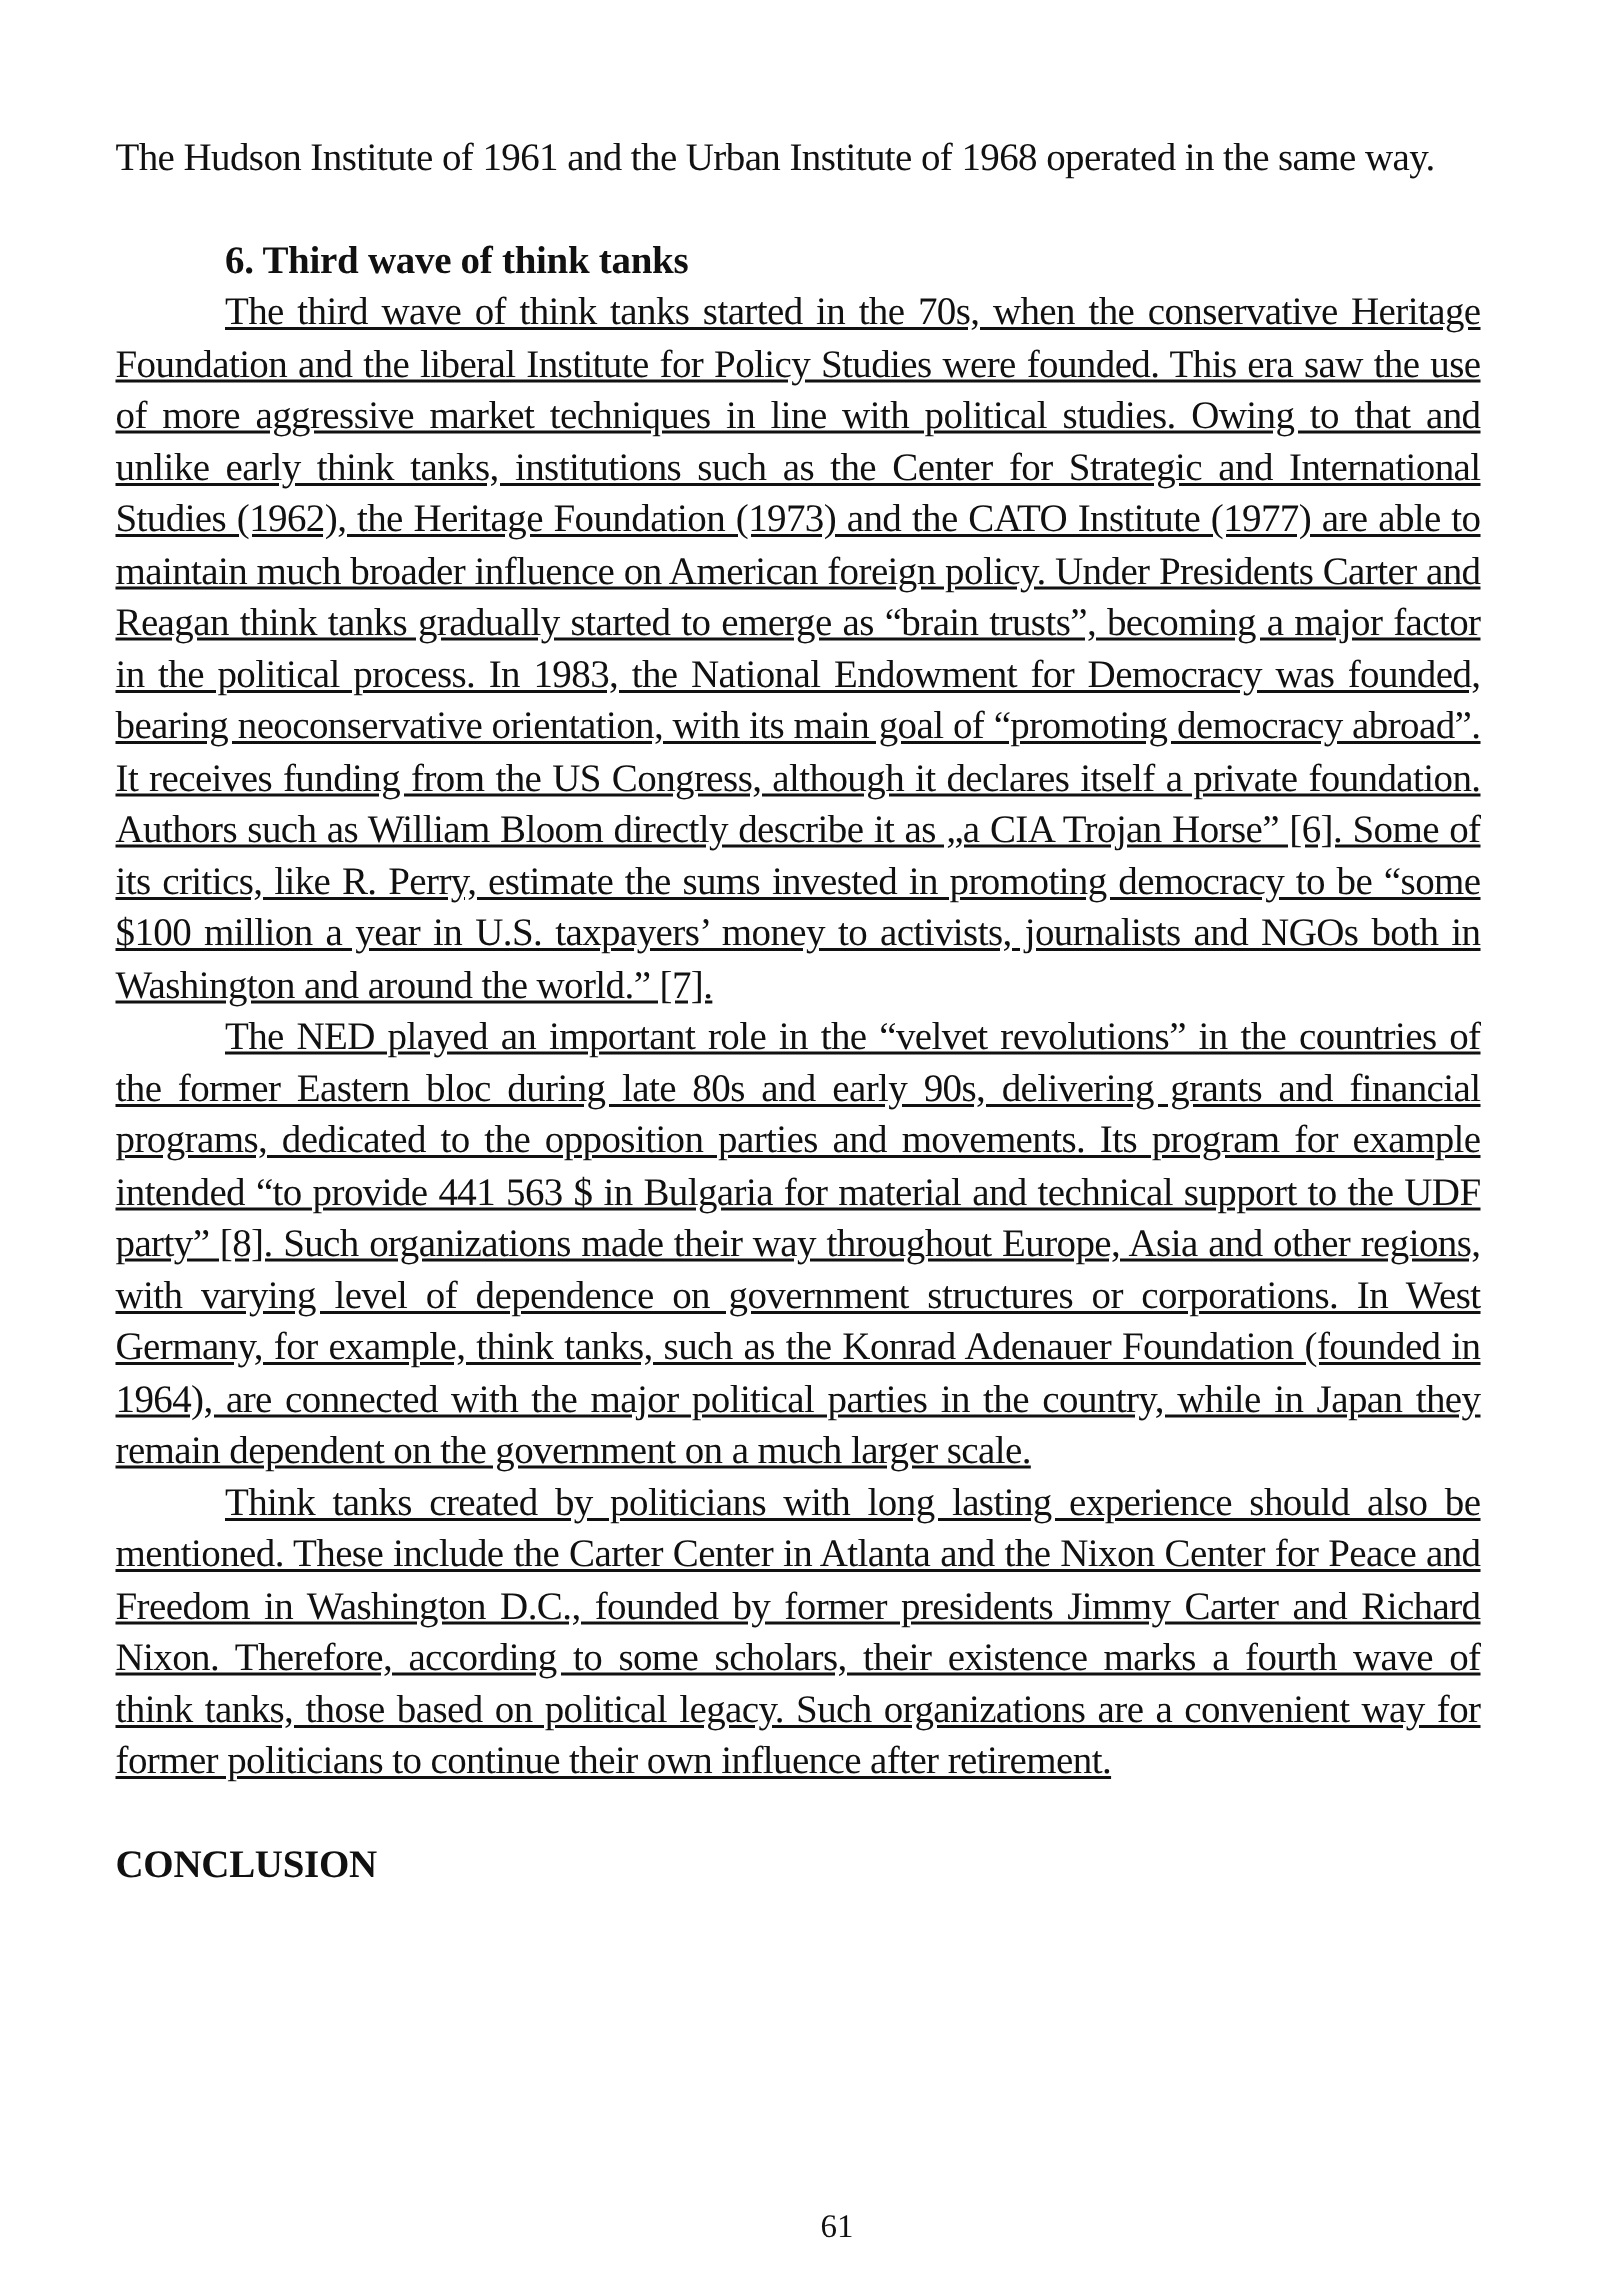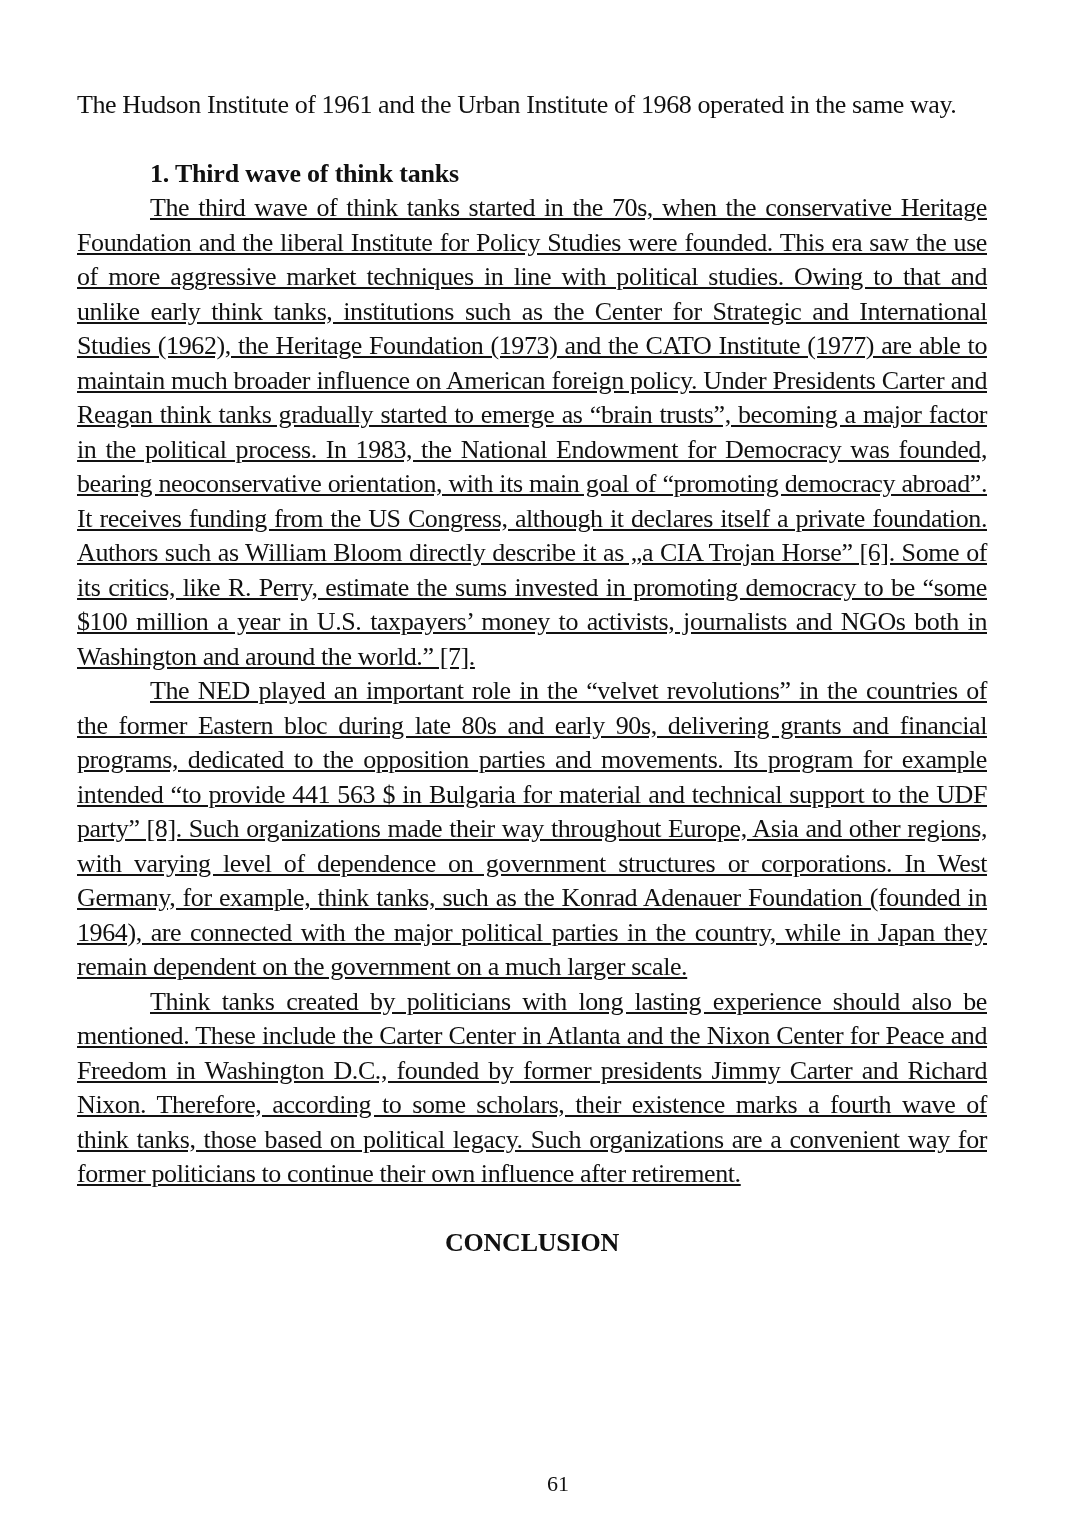--- a/index.html
+++ b/index.html
@@ -38,21 +38,20 @@
     .section-heading {
       margin: 34px 0 0 0;
       padding-left: 73px;
       font-size: 26px;
       line-height: 34.5px;
       font-weight: bold;
       letter-spacing: -0.2px;
     }
     .center-heading {
       margin: 34px 0 0 0;
-      text-align: center;
       font-size: 26px;
       line-height: 34.5px;
       font-weight: bold;
       letter-spacing: -0.2px;
     }
     .page-number {
       position: absolute;
       left: 18px;
       width: 1080px;
       top: 1470px;
@@ -61,21 +60,21 @@
       line-height: 28px;
       font-family: "Liberation Serif", "DejaVu Serif", serif;
     }
   </style>
 </head>
 <body>
 
 <div class="page">
   <p class="para">The Hudson Institute of 1961 and the Urban Institute of 1968 operated in the same way.</p>
 
-  <h3 class="section-heading">1. Third wave of think tanks</h3>
+  <h3 class="section-heading">6. Third wave of think tanks</h3>
 
   <p class="para indent">The third wave of think tanks started in the 70s, when the conservative Heritage Foundation and the liberal Institute for Policy Studies were founded. This era saw the use of more aggressive market techniques in line with political studies. Owing to that and unlike early think tanks, institutions such as the Center for Strategic and International Studies (1962), the Heritage Foundation (1973) and the CATO Institute (1977) are able to maintain much broader influence on American foreign policy. Under Presidents Carter and Reagan think tanks gradually started to emerge as “brain trusts”, becoming a major factor in the political process. In 1983, the National Endowment for Democracy was founded, bearing neoconservative orientation, with its main goal of “promoting democracy abroad”. It receives funding from the US Congress, although it declares itself a private foundation. Authors such as William Bloom directly describe it as „a CIA Trojan Horse” [6]. Some of its critics, like R. Perry, estimate the sums invested in promoting democracy to be “some $100 million a year in U.S. taxpayers’ money to activists, journalists and NGOs both in Washington and around the world.” [7].</p>
 
   <p class="para indent">The NED played an important role in the “velvet revolutions” in the countries of the former Eastern bloc during late 80s and early 90s, delivering grants and financial programs, dedicated to the opposition parties and movements. Its program for example intended “to provide 441 563 $ in Bulgaria for material and technical support to the UDF party” [8]. Such organizations made their way throughout Europe, Asia and other regions, with varying level of dependence on government structures or corporations. In West Germany, for example, think tanks, such as the Konrad Adenauer Foundation (founded in 1964), are connected with the major political parties in the country, while in Japan they remain dependent on the government on a much larger scale.</p>
 
   <p class="para indent">Think tanks created by politicians with long lasting experience should also be mentioned. These include the Carter Center in Atlanta and the Nixon Center for Peace and Freedom in Washington D.C., founded by former presidents Jimmy Carter and Richard Nixon. Therefore, according to some scholars, their existence marks a fourth wave of think tanks, those based on political legacy. Such organizations are a convenient way for former politicians to continue their own influence after retirement.</p>
 
   <h3 class="center-heading">CONCLUSION</h3>
 
 </div>

